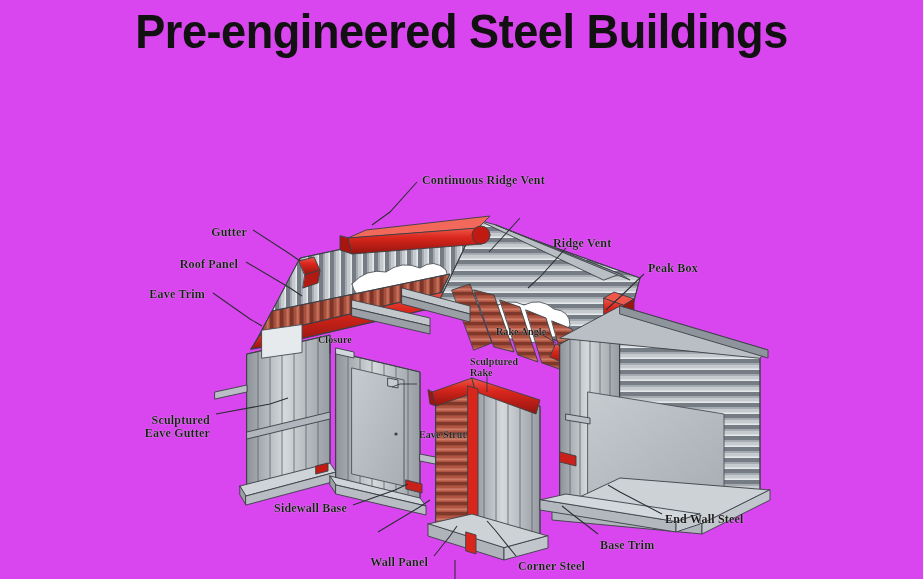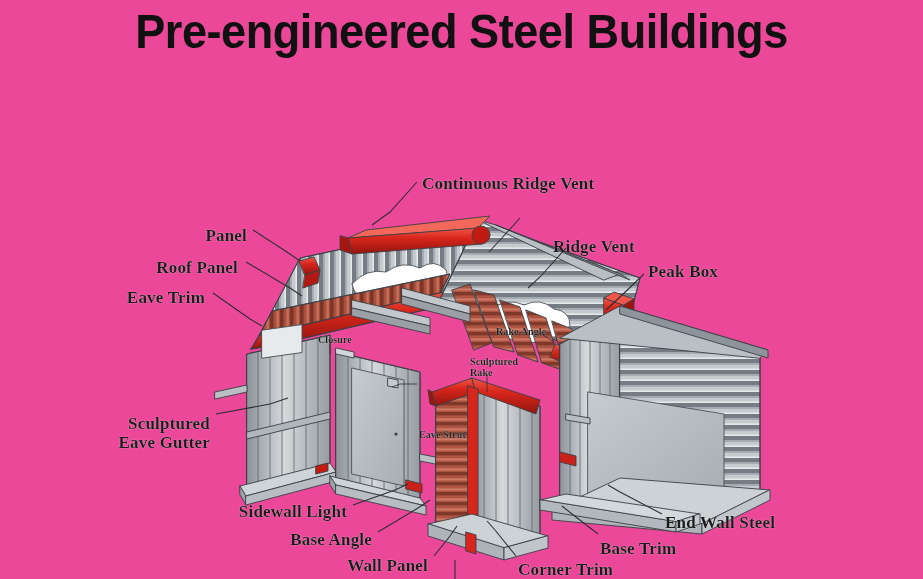--- a/index.html
+++ b/index.html
@@ -1,18 +1,18 @@
 <!DOCTYPE html>
 <html><head>
 <meta charset="utf-8">
 <style>
   html,body{margin:0;padding:0;background:#ffffff;}
   body{width:923px;height:579px;overflow:hidden;
        font-family:"Liberation Serif",serif;}
-  #page{position:relative;width:923px;height:579px;background:#ec4899;}
+  #page{position:relative;width:923px;height:579px;background:#d946ef;}
 
   
   #title{
     position:absolute;left:0;top:2px;width:923px;height:60px;
     text-align:center;
     font-family:"Liberation Sans",sans-serif;
     font-weight:bold;
     font-size:49px;
     line-height:58px;
     letter-spacing:-0.5px;
@@ -29,21 +29,21 @@
   
   .lbl{
     position:absolute;
     font-family:"Liberation Serif",serif;
     font-weight:bold;
     color:#1b1b1b;
     white-space:nowrap;
     line-height:1.12;
     text-shadow:0 0 1px rgba(255,255,255,.9);
   }
-  .lbl.big{font-size:17px;letter-spacing:.2px;}
+  .lbl.big{font-size:12px;letter-spacing:.2px;}
   .lbl.small{font-size:10px;letter-spacing:.1px;}
   .lbl.r{text-align:right;}
 </style>
 </head>
 <body>
 
 <div id="page">
 
   <div id="title">Pre-engineered Steel Buildings</div>
 
@@ -302,32 +302,31 @@
         <polyline stroke-width="0.8" points="417,322 400,322 392,325"></polyline>
         <polyline stroke-width="0.8" points="534,268 548,276 556,281"></polyline>
         <polyline stroke-width="0.8" points="487,312 487,330"></polyline>
       </g>
     </svg>
 
     <div class="lbl big" style="left:422px;top:112px;">Continuous Ridge Vent</div>
     <div class="lbl big" style="left:553px;top:175px;">Ridge Vent</div>
     <div class="lbl big" style="left:648px;top:200px;">Peak Box</div>
 
-    <div class="lbl big r" style="left:127px;top:164px;width:120px;">Panel</div>
+    <div class="lbl big r" style="left:127px;top:164px;width:120px;">Gutter</div>
     <div class="lbl big r" style="left:118px;top:196px;width:120px;">Roof Panel</div>
     <div class="lbl big r" style="left:85px;top:226px;width:120px;">Eave Trim</div>
 
     <div class="lbl big r" style="left:60px;top:352px;width:150px;white-space:pre;">Sculptured
 Eave Gutter</div>
 
-    <div class="lbl big r" style="left:207px;top:440px;width:140px;">Sidewall Light</div>
-    <div class="lbl big r" style="left:252px;top:468px;width:120px;">Base Angle</div>
+    <div class="lbl big r" style="left:207px;top:440px;width:140px;">Sidewall Base</div>
     <div class="lbl big r" style="left:318px;top:494px;width:110px;">Wall Panel</div>
 
-    <div class="lbl big" style="left:518px;top:498px;">Corner Trim</div>
+    <div class="lbl big" style="left:518px;top:498px;">Corner Steel</div>
     <div class="lbl big" style="left:600px;top:477px;">Base Trim</div>
     <div class="lbl big" style="left:665px;top:451px;">End Wall Steel</div>
 
     <div class="lbl small" style="left:318px;top:272px;">Closure</div>
     <div class="lbl small" style="left:419px;top:319px;margin-top:48px;">Eave Strut</div>
     <div class="lbl small" style="left:496px;top:264px;">Rake Angle</div>
     <div class="lbl small" style="left:470px;top:294px;white-space:pre;">Sculptured
 Rake</div>
 
   </div>

